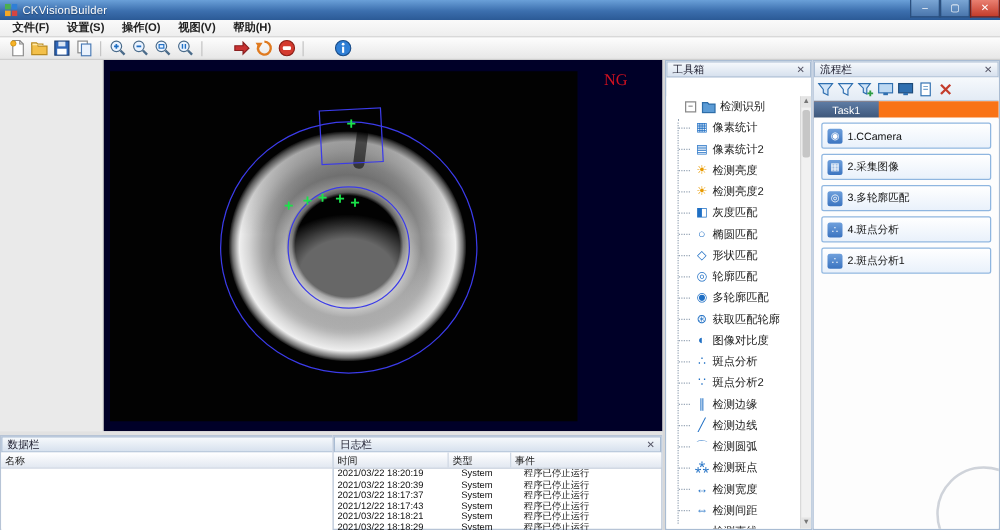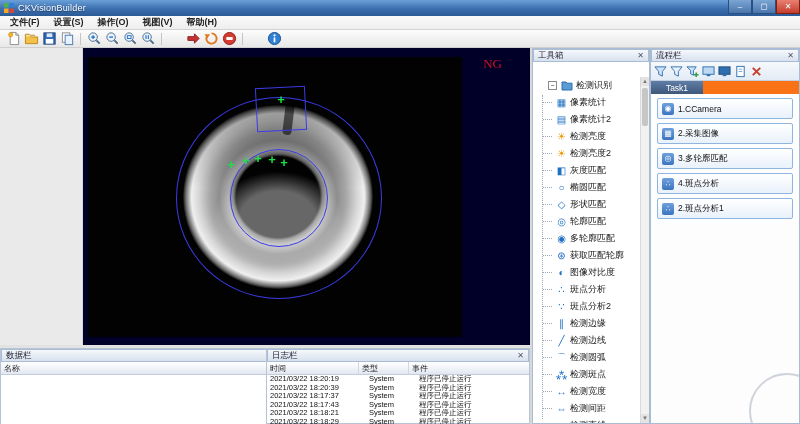--- a/index.html
+++ b/index.html
@@ -274,21 +274,21 @@
           <span class="lc-event">程序已停止运行</span>
         </div>
 
         <div class="logrow">
           <span class="lc-time">2021/03/22 18:17:37</span>
           <span class="lc-type">System</span>
           <span class="lc-event">程序已停止运行</span>
         </div>
 
         <div class="logrow">
-          <span class="lc-time">2021/03/22 18:17:43</span>
+          <span class="lc-time">2021/12/22 18:17:43</span>
           <span class="lc-type">System</span>
           <span class="lc-event">程序已停止运行</span>
         </div>
 
         <div class="logrow">
           <span class="lc-time">2021/03/22 18:18:21</span>
           <span class="lc-type">System</span>
           <span class="lc-event">程序已停止运行</span>
         </div>
 

